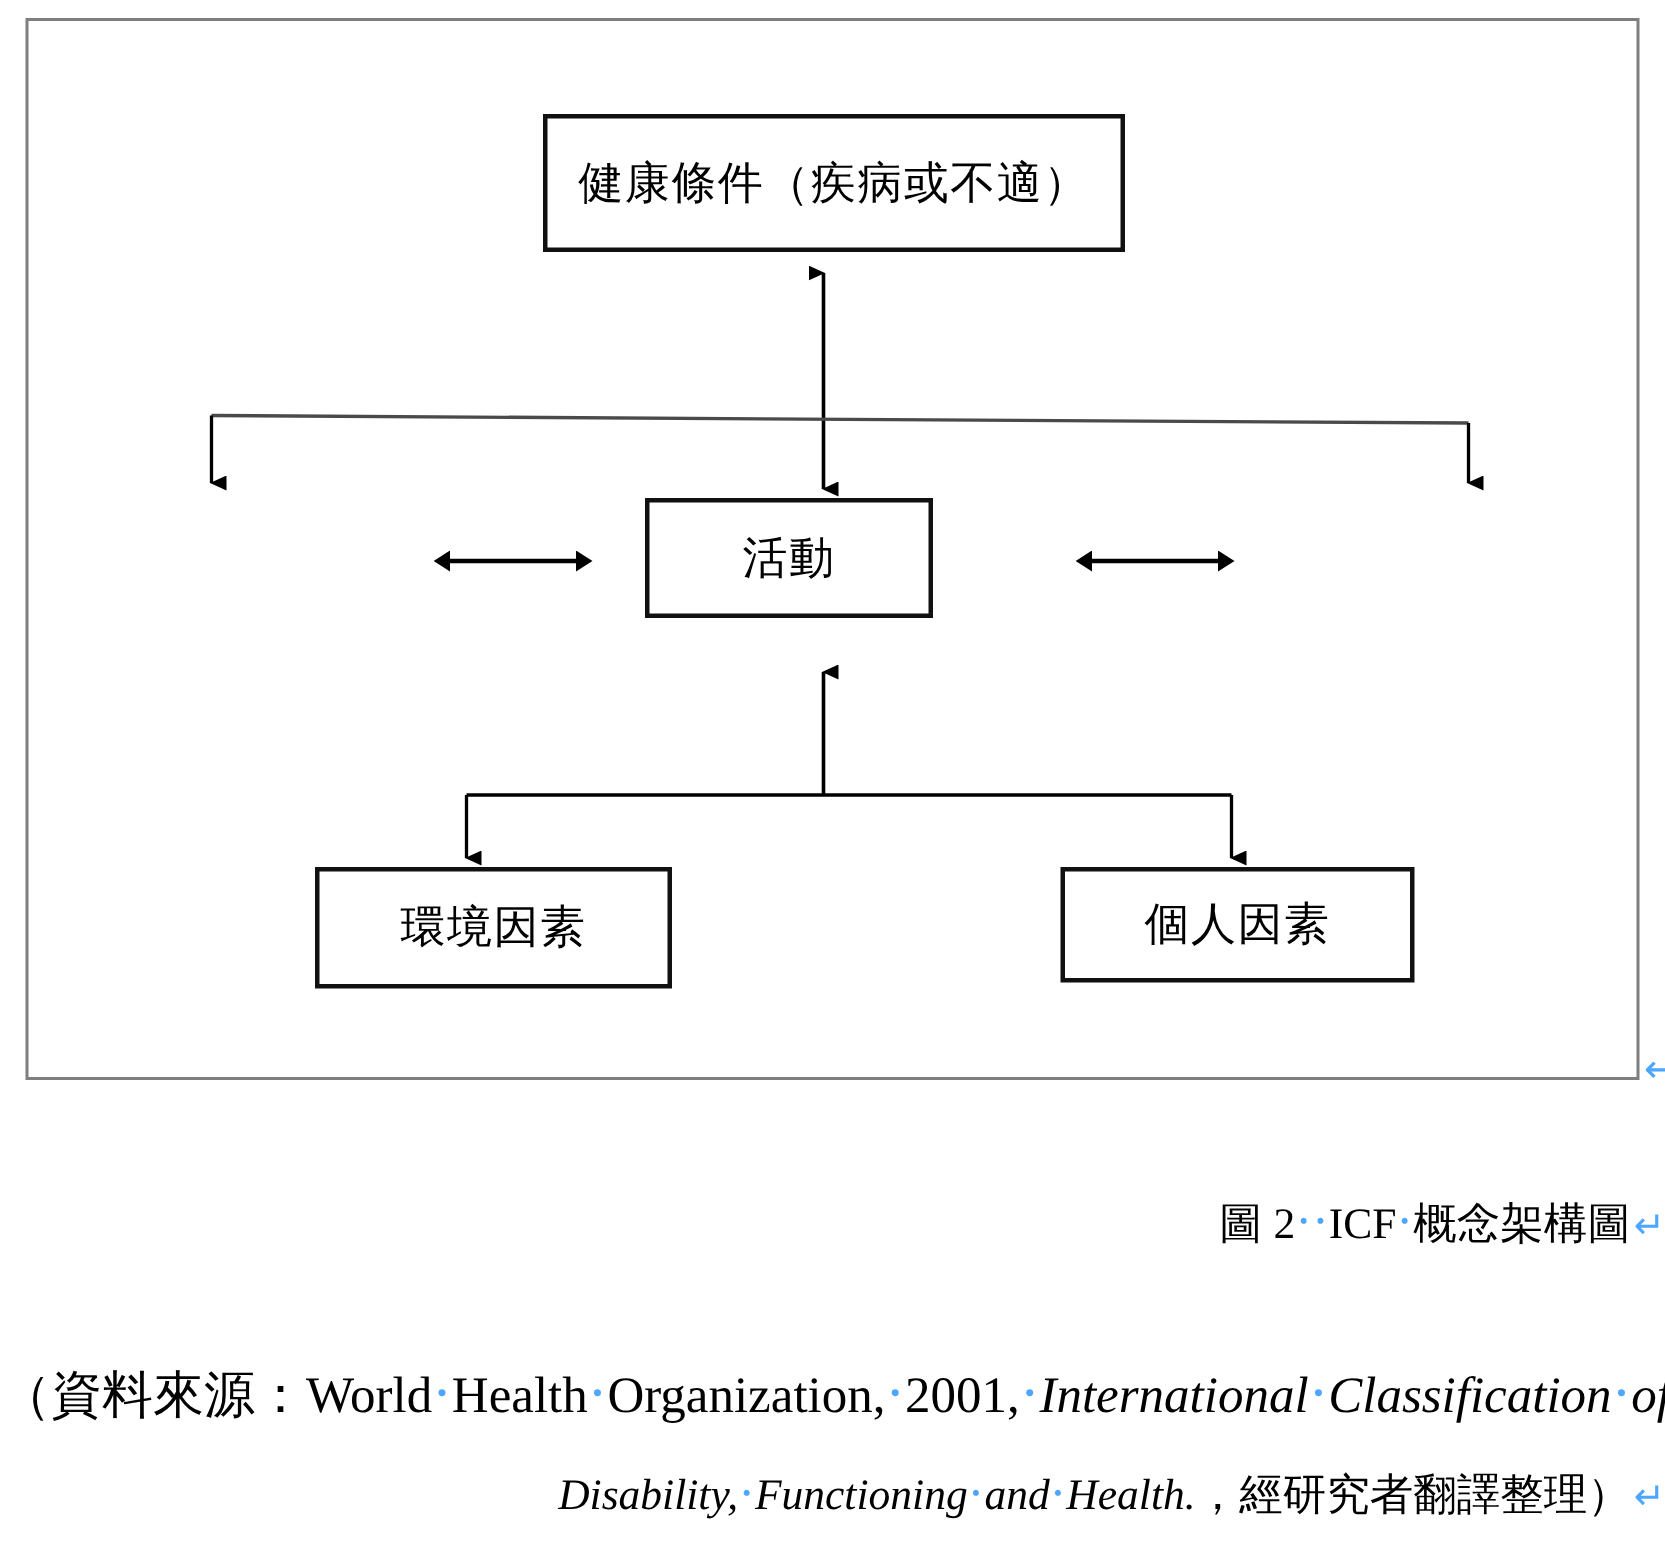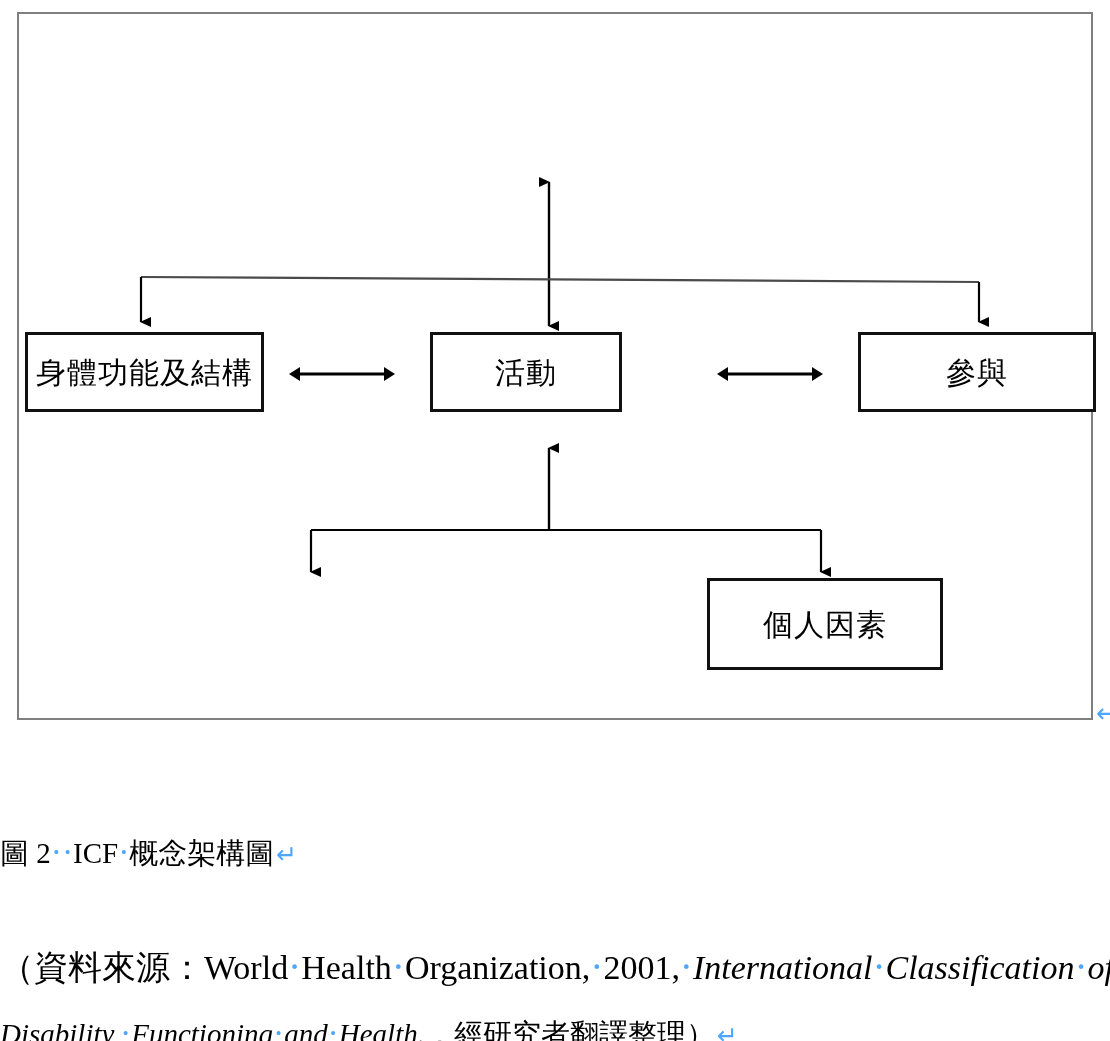--- a/index.html
+++ b/index.html
@@ -47,44 +47,43 @@
     color: #000000;
     white-space: nowrap;
   }
 
   
   #node-health      { left: 343px;  top: 62px;  width: 388px; height: 92px; }
   #node-body        { left: 6px;    top: 318px; width: 239px; height: 80px; }
   #node-activity    { left: 411px;  top: 318px; width: 192px; height: 80px; }
   #node-participation{ left: 839px; top: 318px; width: 238px; height: 80px; }
   #node-environment { left: 191px;  top: 564px; width: 238px; height: 81px; }
-  #node-personal    { left: 688px;  top: 564px; width: 236px; height: 92px; }
+  #node-personal    { left: 688px;  top: 564px; width: 236px; height: 77px; }
 
   #node-body .node-label,
   #node-health .node-label { font-size: 30px; }
 
   
   #connectors {
     position: absolute;
     left: 0;
     top: 0;
     width: 1076px;
     height: 708px;
     pointer-events: none;
   }
 
   
   .caption-line {
     position: absolute;
     width: 1110px;
-    text-align: left;
+    text-align: right;
     font-family: "Liberation Serif", "DejaVu Serif", serif;
     color: #000000;
     white-space: nowrap;
-    margin-top: 38px;
   }
   #caption-figure {
     top: 796px;
     font-size: 29px;
   }
   #caption-source-1 {
     top: 907px;
     font-size: 34px;
   }
   #caption-source-2 {
@@ -157,33 +156,33 @@
     </g>
 
     <g>
       <line x1="530" y1="516" x2="530" y2="434" stroke="#000000" stroke-width="2.4" marker-end="url(#arr-up)"></line>
       <line x1="292" y1="516" x2="802" y2="516" stroke="#000000" stroke-width="2.2"></line>
       <line x1="292" y1="516" x2="292" y2="558" stroke="#000000" stroke-width="2.2" marker-end="url(#arr-down)"></line>
       <line x1="802" y1="516" x2="802" y2="558" stroke="#000000" stroke-width="2.2" marker-end="url(#arr-down)"></line>
     </g>
   </svg>
 
-
-  <div class="node" id="node-body">
-    <span class="node-label">身體功能及結構</span>
-  </div>
+  <div class="node" id="node-health">
+    <span class="node-label">健康條件（疾病或不適）</span>
+  </div>
+
 
   <div class="node" id="node-activity">
     <span class="node-label">活動</span>
   </div>
 
-  <div class="node" id="node-participation">
-    <span class="node-label">參與</span>
-  </div>
-
+
+  <div class="node" id="node-environment">
+    <span class="node-label">環境因素</span>
+  </div>
 
   <div class="node" id="node-personal">
     <span class="node-label">個人因素</span>
   </div>
 
 </div>
 
 <span id="frame-return-mark">↵</span>
 
 <div class="caption-line" id="caption-figure">

